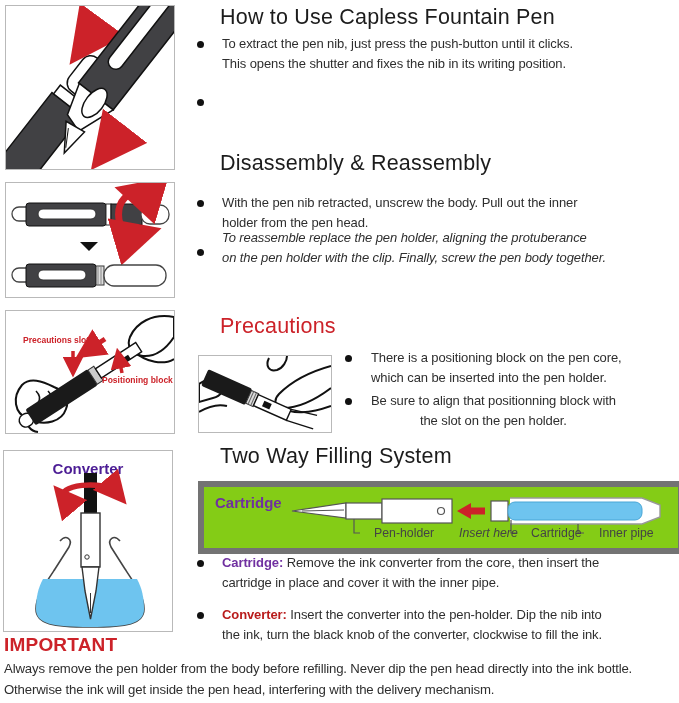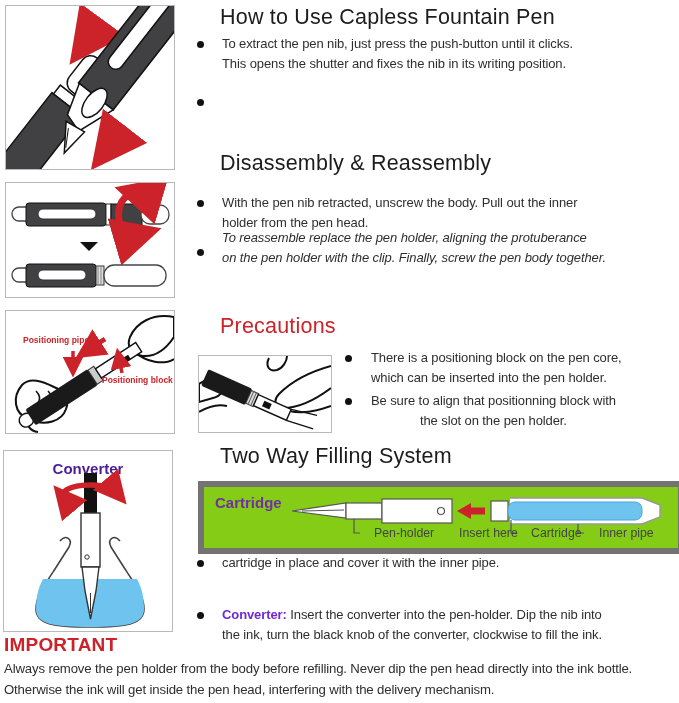--- a/index.html
+++ b/index.html
@@ -6,21 +6,21 @@
   #canvas{position:relative;width:679px;height:703px;background:#fff;overflow:hidden;
           font-family:"Liberation Sans", sans-serif;color:#333;}
   .illus-box{position:absolute;background:#fff;border:1px solid #b9b9b9;}
   .h{position:absolute;font-size:21.5px;color:#1c1c1c;white-space:nowrap;letter-spacing:0.2px;text-align:right;}
   .h.red{color:#cc2229;}
   .txt{position:absolute;font-size:13px;line-height:20px;color:#2e2e2e;letter-spacing:-0.1px;}
   .txt div{white-space:nowrap;}
   .dot{position:absolute;width:7px;height:7px;border-radius:50%;background:#111;}
   .lead{font-weight:bold;}
   .lead.purple{color:#7030a0;}
-  .lead.blue{color:#6d28d9;}
+  .lead.blue{color:#b91c1c;}
   .diagram-box{position:absolute;left:198px;top:481px;width:474px;height:61px;border:6px solid #737373;background:#84cc16;}
   .diagram-title{position:absolute;left:11px;top:7px;font-size:15px;font-weight:bold;color:#7030a0;}
   .dlabel{position:absolute;top:39px;font-size:12.3px;color:#444;white-space:nowrap;margin-left:12px;}
   .redlabel{position:absolute;color:#cc2229;font-weight:bold;font-size:8.5px;white-space:nowrap;}
   .conv-label{position:absolute;left:0;top:9px;width:100%;text-align:center;font-size:15px;font-weight:bold;color:#4c1d95;}
   .important{position:absolute;left:4px;top:634px;font-size:19px;font-weight:bold;color:#cc2229;letter-spacing:0.2px;}
   .footer{position:absolute;left:4px;font-size:13.2px;color:#2e2e2e;letter-spacing:-0.15px;white-space:nowrap;}
 </style>
 </head>
 <body>
@@ -110,21 +110,21 @@
         <rect x="6" y="77" width="14" height="13" rx="6" fill="#fff" stroke="#111" stroke-width="1.4"></rect>
         <rect x="18" y="74" width="74" height="19" rx="2" fill="#1a1a1a"></rect>
         <rect x="92" y="75" width="7" height="17" fill="#ccc" stroke="#333"></rect>
         <rect x="99" y="78" width="48" height="11" fill="#fff" stroke="#111" stroke-width="1.4"></rect>
         <rect x="126" y="84" width="8" height="5" fill="#111"></rect>
       </g>
       <line x1="67" y1="40" x2="67" y2="56" stroke="#cc2229" stroke-width="3.5" marker-end="url(#ah3)"></line>
       <line x1="99" y1="28" x2="82" y2="39" stroke="#cc2229" stroke-width="5" marker-end="url(#ah3)"></line>
       <line x1="116" y1="62" x2="113" y2="47" stroke="#cc2229" stroke-width="3.5" marker-end="url(#ah3)"></line>
     </svg>
-    <span class="redlabel" style="left:17px;top:24px;">Positioning pipe</span>
+    <span class="redlabel" style="left:17px;top:24px;">Precautions slot</span>
     <span class="redlabel" style="left:96px;top:64px;">Positioning block</span>
   </div>
 
   <div class="illus-box" style="left:3px;top:450px;width:168px;height:180px;">
     <span class="conv-label">Converter</span>
     <svg width="168" height="180" viewBox="0 0 168 180" style="position:absolute;left:0;top:0;">
       <defs>
         <marker id="ah4" markerWidth="6" markerHeight="6" refX="3" refY="3" orient="auto">
           <path d="M0,0 L6,3 L0,6 Z" fill="#cc2229"></path>
         </marker>
@@ -224,27 +224,28 @@
         <rect x="287" y="14" width="17" height="20" fill="#fff" stroke="#555" stroke-width="1.2"></rect>
         <path d="M306,11 H438 L456,18 V30 L438,37 H306" fill="#fff" stroke="#999" stroke-width="1.4"></path>
         <rect x="304" y="15" width="134" height="18" rx="7" fill="#6ec4ef" stroke="#49a6d6" stroke-width="1"></rect>
       </g>
 
       <path d="M150,32 V46 H156" fill="none" stroke="#555" stroke-width="1.2"></path>
       <path d="M307,33 V46 H313" fill="none" stroke="#555" stroke-width="1.2"></path>
       <path d="M374,37 V46 H380" fill="none" stroke="#555" stroke-width="1.2"></path>
     </svg>
     <span class="dlabel" style="left:158px;">Pen-holder</span>
-    <span class="dlabel" style="left:243px;">Insert here</span>
+    <span class="dlabel" style="left:243px;font-style:italic;">Insert here</span>
     <span class="dlabel" style="left:315px;">Cartridge</span>
     <span class="dlabel" style="left:383px;">Inner pipe</span>
   </div>
 
   <div class="dot" style="left:197px;top:560px;"></div>
   <div class="txt" style="left:222px;top:553px;">
+    <div><span class="lead purple">Cartridge:</span> <span>Remove the ink converter from the core, then insert the</span></div>
     <div>cartridge in place and cover it with the inner pipe.</div>
   </div>
   <div class="dot" style="left:197px;top:612px;"></div>
   <div class="txt" style="left:222px;top:605px;">
     <div><span class="lead blue">Converter:</span> <span>Insert the converter into the pen-holder. Dip the nib into</span></div>
     <div>the ink, turn the black knob of the converter, clockwise to fill the ink.</div>
   </div>
 
   <div class="important">IMPORTANT</div>
   <div class="footer" style="top:661px;">Always remove the pen holder from the body before refilling. Never dip the pen head directly into the ink bottle.</div>

